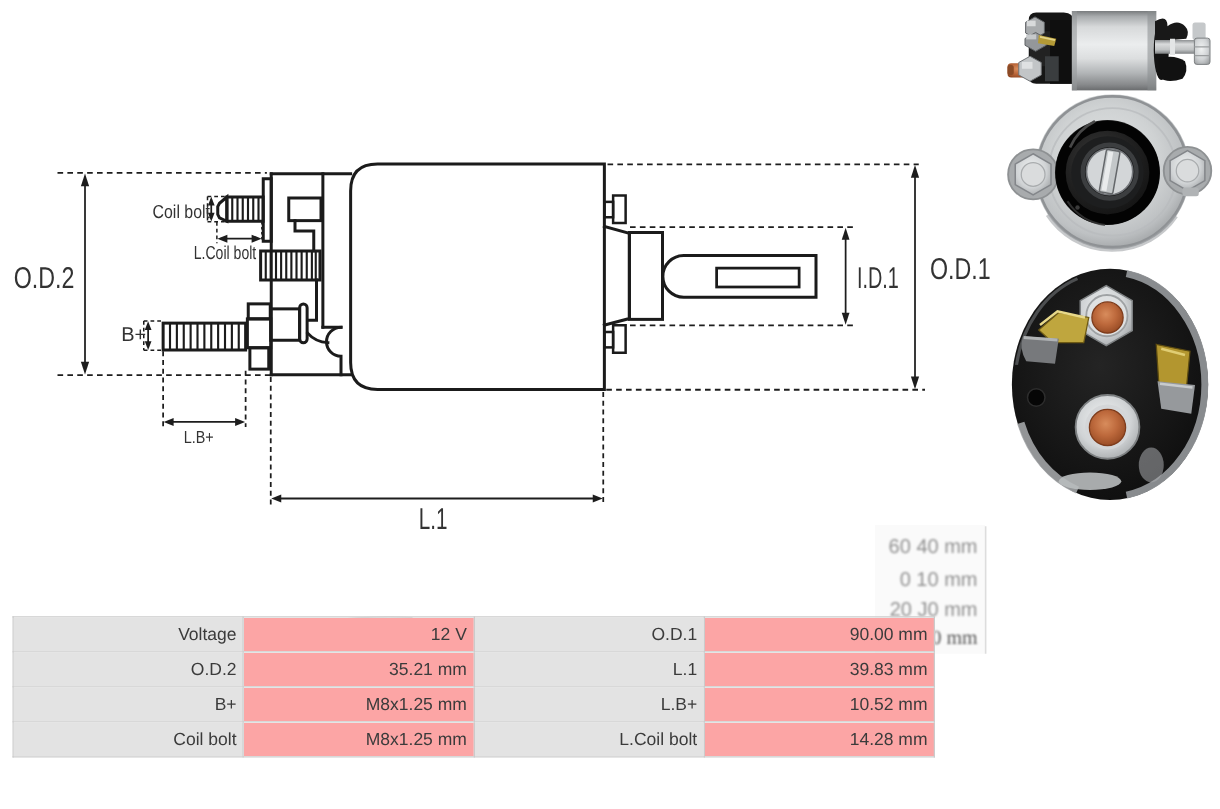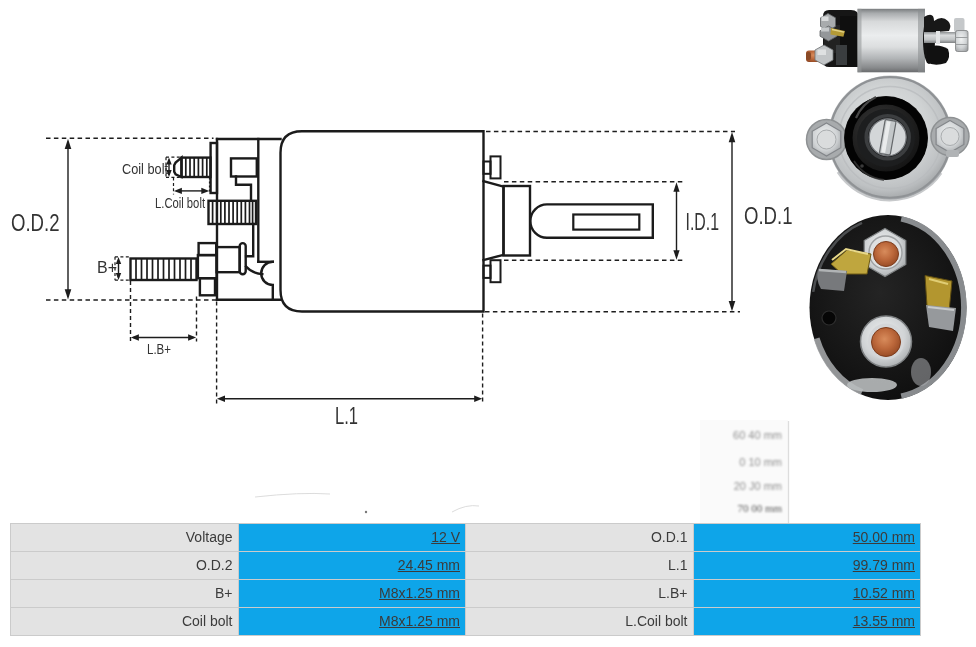--- a/index.html
+++ b/index.html
@@ -1,23 +1,23 @@
 <!DOCTYPE html>
 <html><head>
 <meta charset="utf-8">
 <style>
   html,body{margin:0;padding:0;background:#ffffff;width:976px;height:647px;overflow:hidden;}
   *{box-sizing:border-box;}
   body{font-family:"Liberation Sans", sans-serif;position:relative;}
   #stage{position:absolute;left:0;top:0;width:976px;height:647px;}
-  #specs{position:absolute;left:10px;top:523px;width:911px;border-collapse:collapse;table-layout:fixed;font-size:14px;color:#3b3b3b;}
+  #specs{position:absolute;left:10px;top:493px;width:738px;border-collapse:collapse;table-layout:fixed;font-size:14px;color:#3b3b3b;}
   #specs td{border:1px solid #cbcbcb;height:27.9px;text-align:right;padding:0 5px 0 0;overflow:hidden;white-space:nowrap;}
   #specs td.l{background:#e3e3e3;}
-  #specs td.v{background:#0ea5e9;text-decoration:underline;}
-  .ghost{position:absolute;color:#909090;font-size:11px;filter:blur(0.9px);text-align:right;width:85px;left:697px;}
+  #specs td.v{background:#fca5a5;}
+  .ghost{position:absolute;color:#909090;font-size:16px;filter:blur(0.9px);text-align:right;width:85px;left:697px;}
 </style>
 </head>
 <body>
 <svg id="stage" width="976" height="647" viewBox="0 0 976 647">
   <defs>
     <linearGradient id="cyl" x1="0" y1="0" x2="0" y2="1">
       <stop offset="0" stop-color="#797c7e"></stop>
         <stop offset="0.07" stop-color="#a9acae"></stop>
       <stop offset="0.2" stop-color="#d7d9da"></stop>
         <stop offset="0.42" stop-color="#ebedee"></stop>
@@ -299,34 +299,34 @@
 <div class="ghost" style="top:456px;">0 10 mm</div>
 <div class="ghost" style="top:480px;">20 J0 mm</div>
 <div class="ghost" style="top:502px;color:#585858;font-family:Liberation Serif, serif;">70 00 mm</div>
 
 <table id="specs">
   <tbody>
       <tr>
     <td class="l">Voltage</td>
         <td class="v">12 V</td>
     <td class="l">O.D.1</td>
-        <td class="v">50.00 mm</td>
+        <td class="v">90.00 mm</td>
   </tr>
   <tr>
     <td class="l">O.D.2</td>
-        <td class="v">24.45 mm</td>
+        <td class="v">35.21 mm</td>
     <td class="l">L.1</td>
-        <td class="v">99.79 mm</td>
+        <td class="v">39.83 mm</td>
   </tr>
   <tr>
     <td class="l">B+</td>
         <td class="v">M8x1.25 mm</td>
     <td class="l">L.B+</td>
         <td class="v">10.52 mm</td>
   </tr>
   <tr>
     <td class="l">Coil bolt</td>
         <td class="v">M8x1.25 mm</td>
     <td class="l">L.Coil bolt</td>
-        <td class="v">13.55 mm</td>
+        <td class="v">14.28 mm</td>
   </tr>
 </tbody>
   </table>
 
 </body></html>

